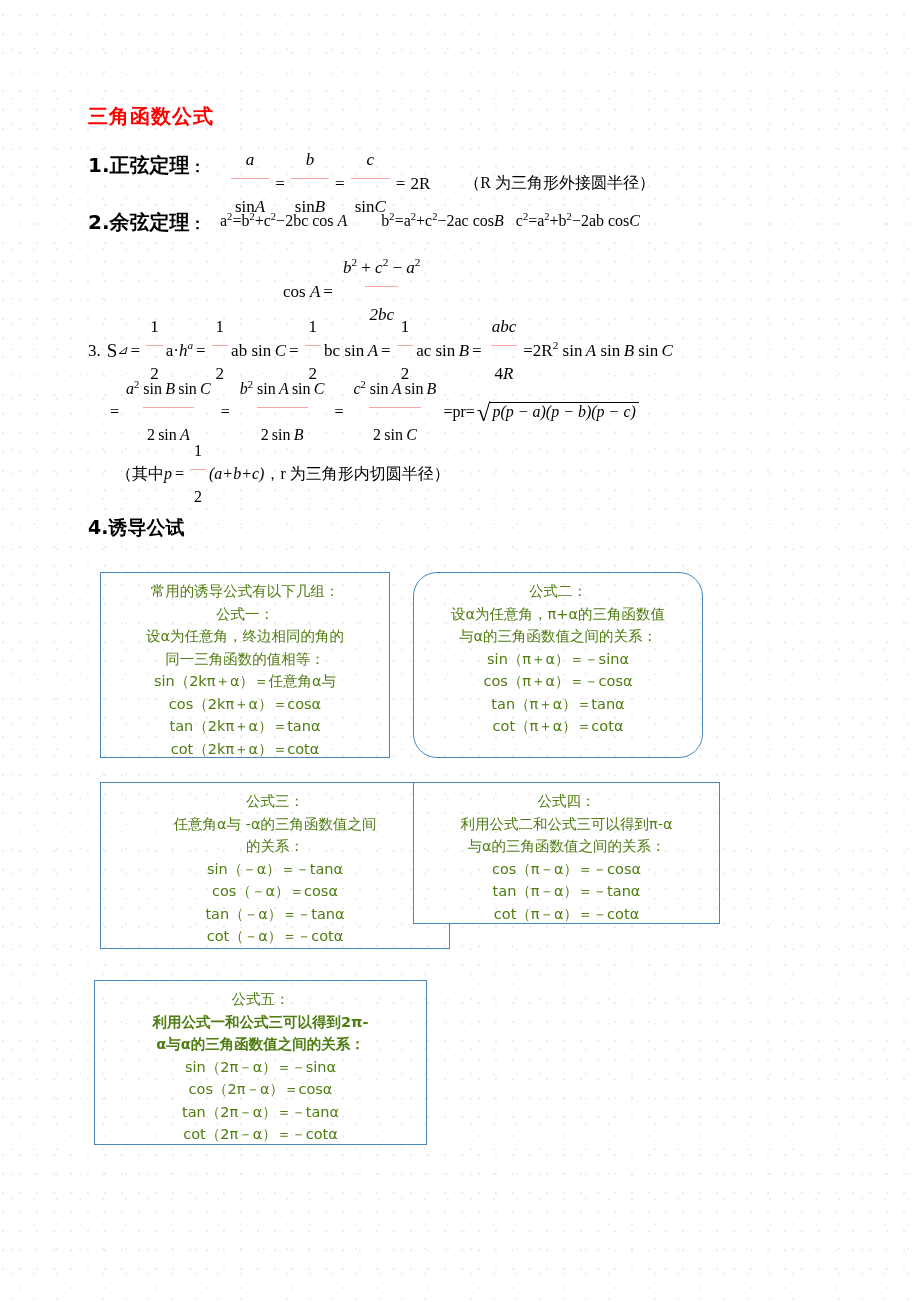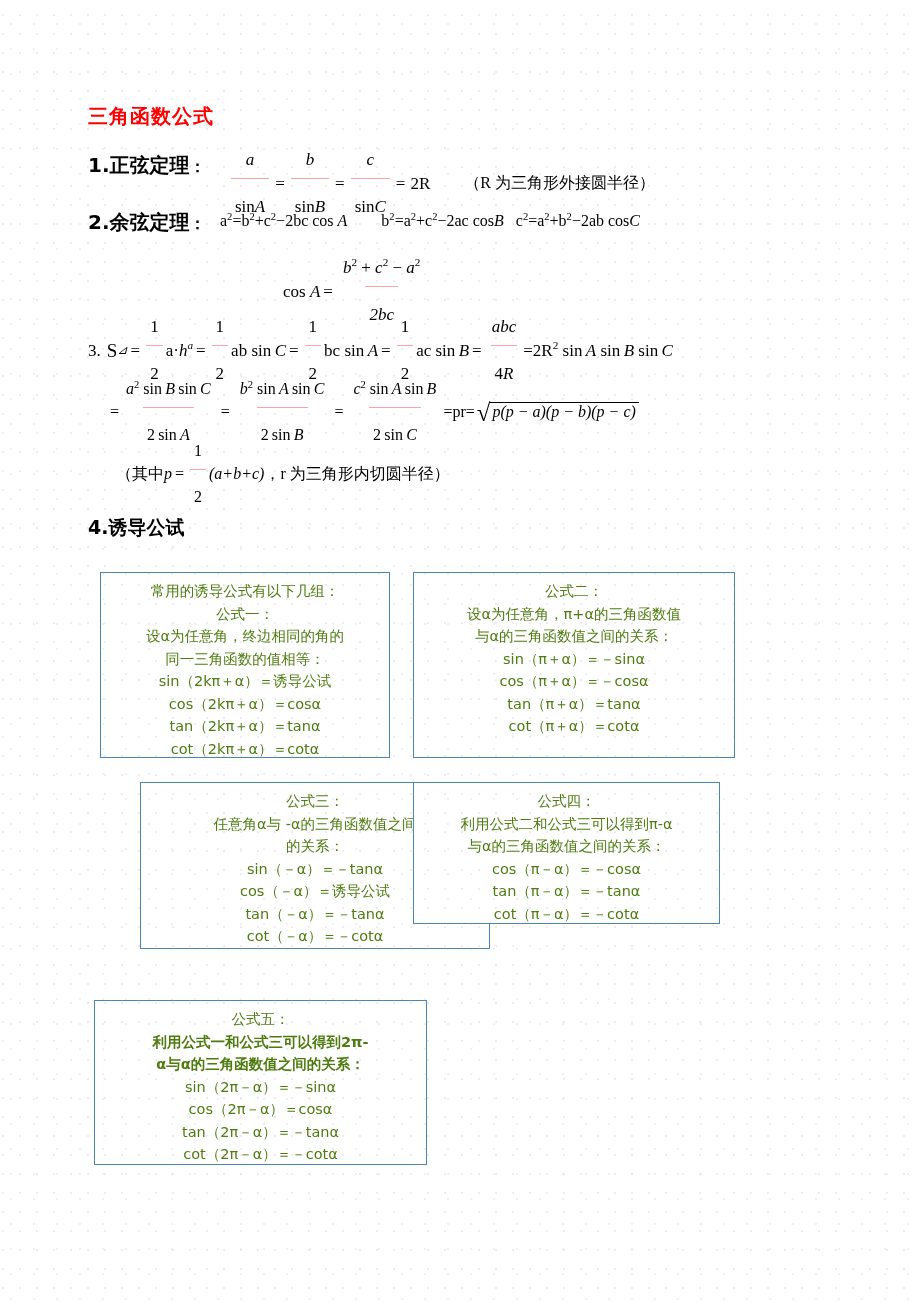--- a/index.html
+++ b/index.html
@@ -257,56 +257,56 @@
 
   <div class="sec-head" style="left:88px; top:505px; font-size:19px;">
     <span>4.</span><span>诱导公试</span>
   </div>
 
   <div class="fbox" style="left:100px; top:562px; width:290px; height:186px;">
     <div class="ln">常用的诱导公式有以下几组：</div>
     <div class="ln">公式一：</div>
     <div class="ln">设α为任意角，终边相同的角的</div>
     <div class="ln">同一三角函数的值相等：</div>
-    <div class="ln">sin（2kπ＋α）＝诱导公试</div>
+    <div class="ln">sin（2kπ＋α）＝任意角α与</div>
     <div class="ln">cos（2kπ＋α）＝cosα</div>
     <div class="ln">tan（2kπ＋α）＝tanα</div>
     <div class="ln">cot（2kπ＋α）＝cotα</div>
   </div>
 
-  <div class="fbox" style="left:413px; top:562px; width:322px; height:186px;">
+  <div class="fbox" style="left:413px; top:562px; width:290px; height:186px;border-radius:24px;">
     <div class="ln">公式二：</div>
     <div class="ln">设α为任意角，π+α的三角函数值</div>
     <div class="ln">与α的三角函数值之间的关系：</div>
     <div class="ln">sin（π＋α）＝－sinα</div>
     <div class="ln">cos（π＋α）＝－cosα</div>
     <div class="ln">tan（π＋α）＝tanα</div>
     <div class="ln">cot（π＋α）＝cotα</div>
   </div>
 
-  <div class="fbox" style="left:100px; top:772px; width:350px; height:167px;margin-left:40px;">
+  <div class="fbox" style="left:100px; top:772px; width:350px; height:167px;">
     <div class="ln">公式三：</div>
     <div class="ln">任意角α与 -α的三角函数值之间</div>
     <div class="ln">的关系：</div>
     <div class="ln">sin（－α）＝－tanα</div>
-    <div class="ln">cos（－α）＝诱导公试</div>
+    <div class="ln">cos（－α）＝cosα</div>
     <div class="ln">tan（－α）＝－tanα</div>
     <div class="ln">cot（－α）＝－cotα</div>
   </div>
 
   <div class="fbox" style="left:413px; top:772px; width:307px; height:142px;">
     <div class="ln">公式四：</div>
     <div class="ln">利用公式二和公式三可以得到π-α</div>
     <div class="ln">与α的三角函数值之间的关系：</div>
     <div class="ln">cos（π－α）＝－cosα</div>
     <div class="ln">tan（π－α）＝－tanα</div>
     <div class="ln">cot（π－α）＝－cotα</div>
   </div>
 
-  <div class="fbox" style="left:94px; top:970px; width:333px; height:165px;margin-top:20px;">
+  <div class="fbox" style="left:94px; top:970px; width:333px; height:165px;">
     <div class="ln">公式五：</div>
     <div class="ln bolden">利用公式一和公式三可以得到2π-</div>
     <div class="ln bolden">α与α的三角函数值之间的关系：</div>
     <div class="ln">sin（2π－α）＝－sinα</div>
     <div class="ln">cos（2π－α）＝cosα</div>
     <div class="ln">tan（2π－α）＝－tanα</div>
     <div class="ln">cot（2π－α）＝－cotα</div>
   </div>
 
   <div class="speckle"></div>

